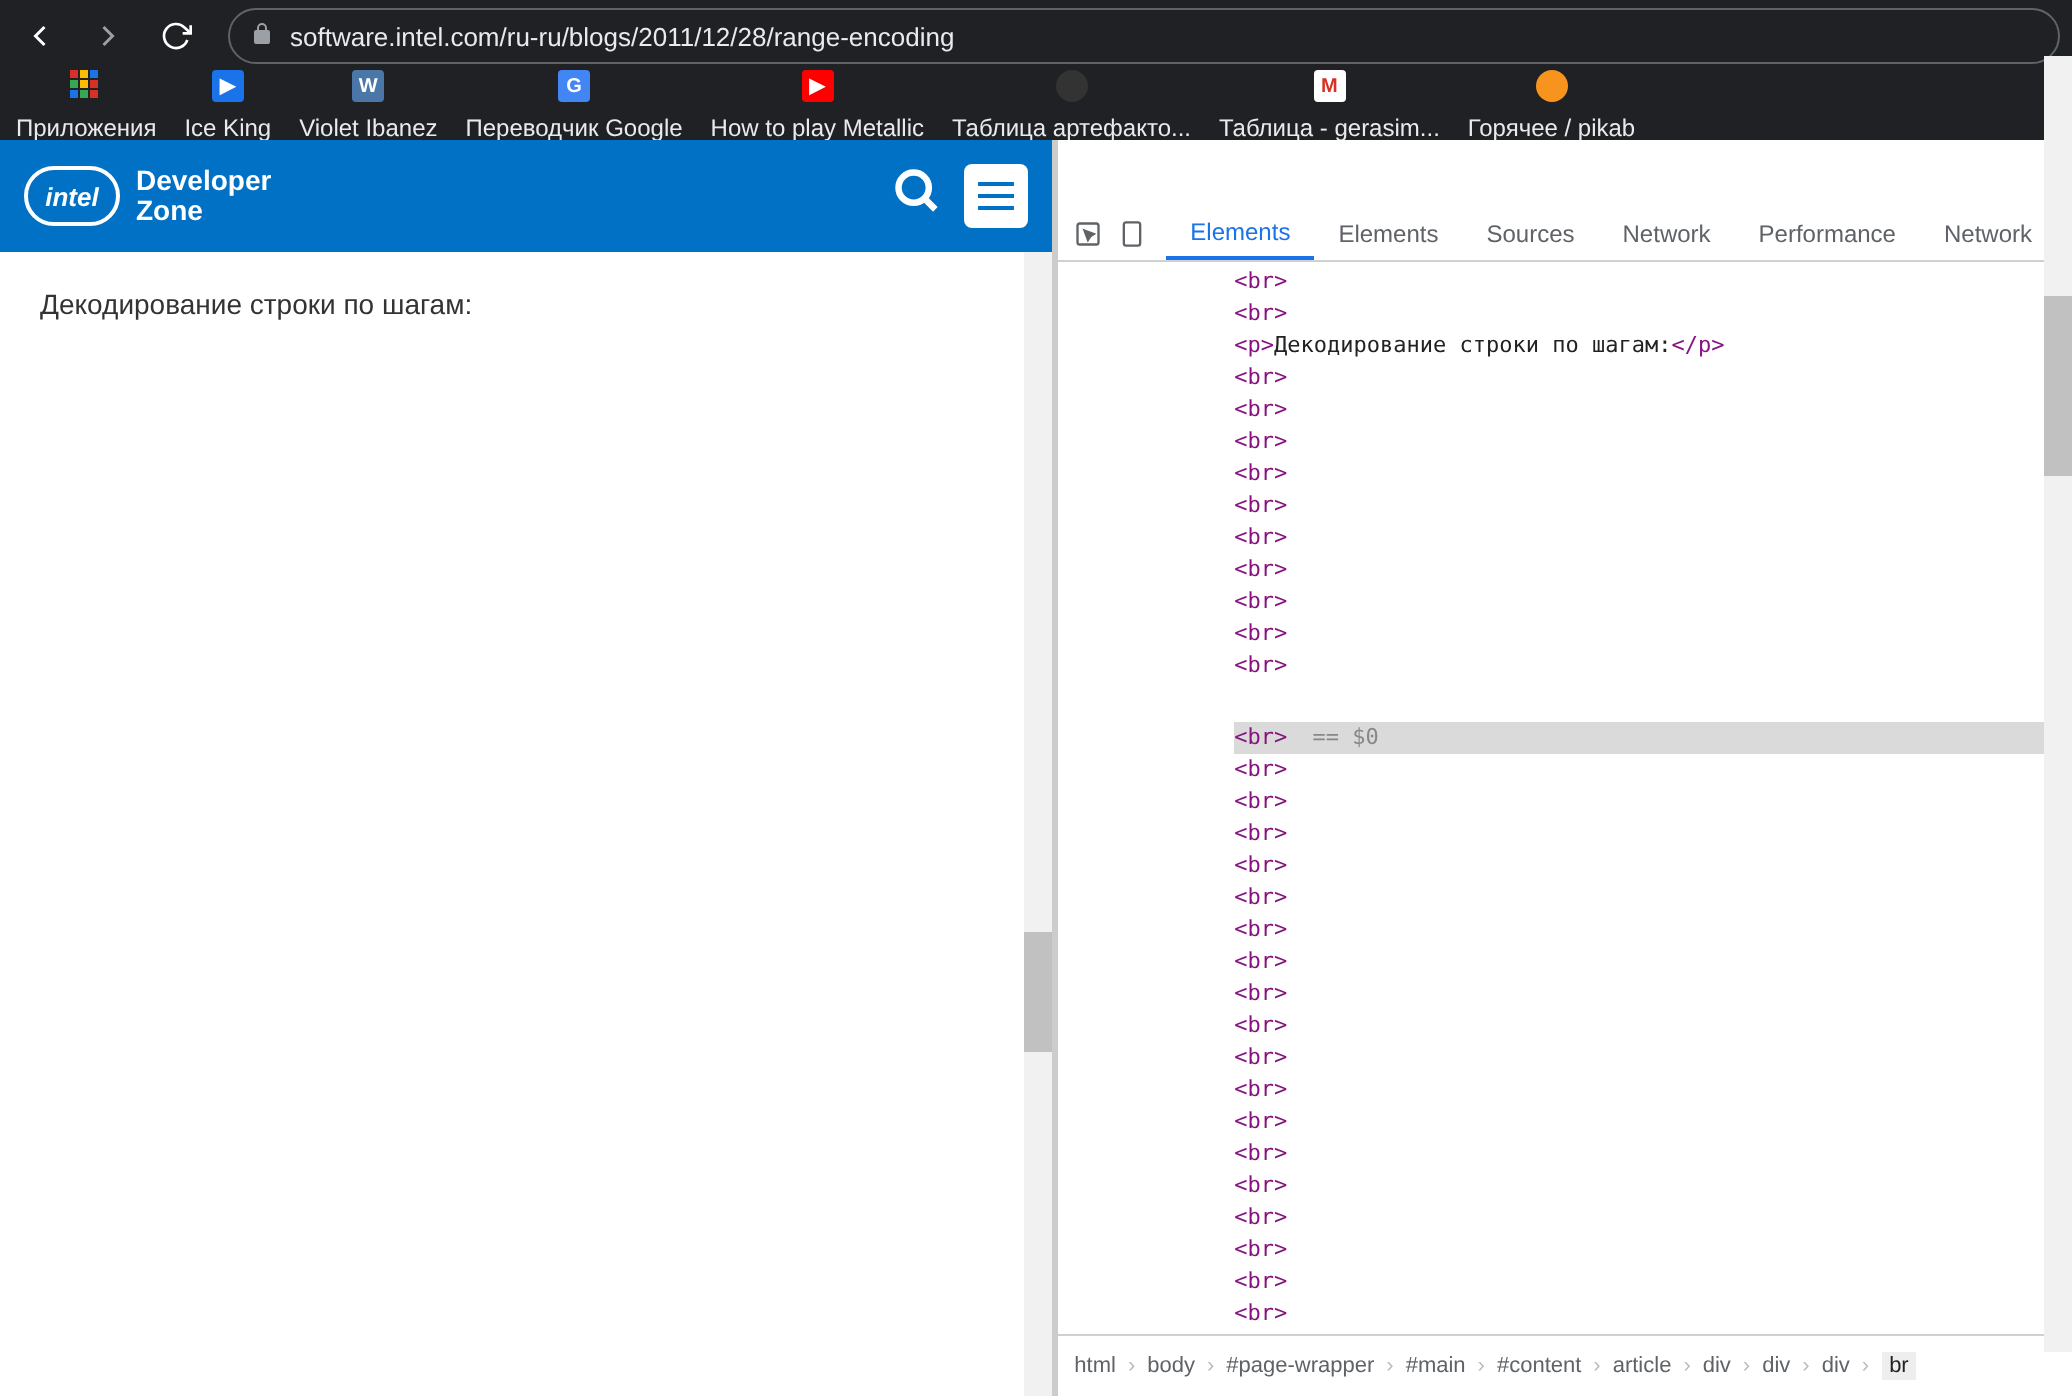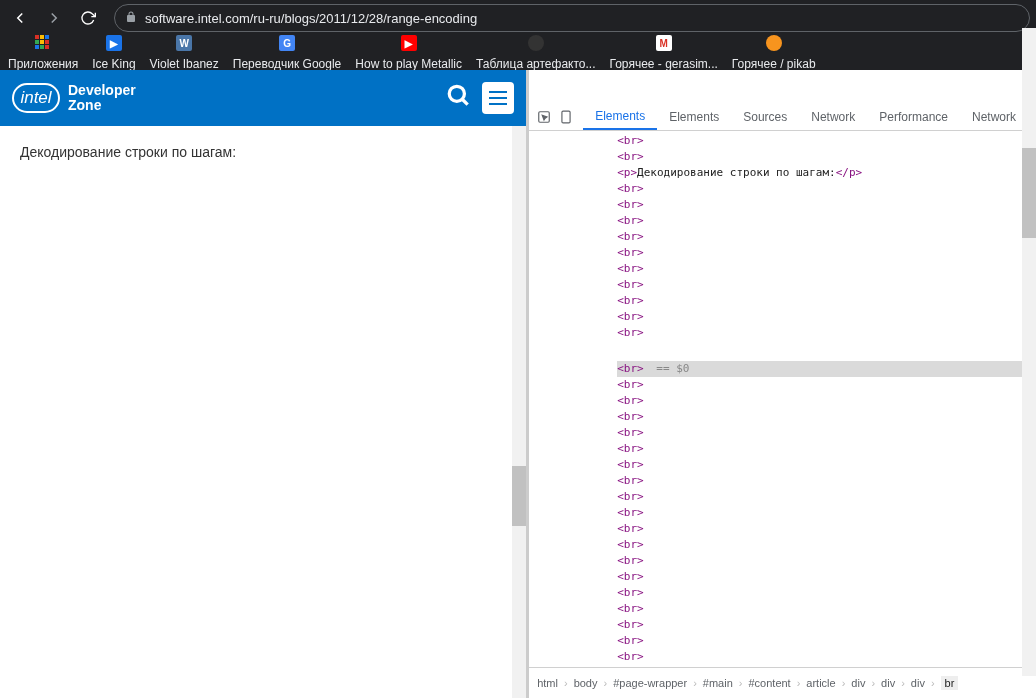--- a/index.html
+++ b/index.html
@@ -24,21 +24,21 @@
   .bm-icon.gt { background:#4285f4;color:#fff; }
   .bm-icon.yt { background:#ff0000;color:#fff; }
   .bm-icon.round { background:#333;border-radius:50%; }
   .bm-icon.gmail { background:#fff;color:#d93025; }
   .bm-icon.pik { background:#f7941e;border-radius:50%; }
   
   .main { display: flex; height: 628px; }
   .page { width: 536px; height: 100%; position: relative; }
   .page-header { background: #0071c5; height: 56px; display: flex; align-items: center; padding: 0 12px; }
   .intel-logo { display: flex; align-items: center; gap: 8px; color: #fff; }
-  .intel-chip { width: 48px; height: 30px; border: 2px solid #fff; border-radius: 16px; display:flex;align-items:center;justify-content:center;font-size:17px;font-weight:normal;font-style:italic; }
+  .intel-chip { width: 48px; height: 30px; border: 2px solid #fff; border-radius: 16px; display:flex;align-items:center;justify-content:center;font-size:13px;font-weight:bold;font-style:italic; }
   .intel-text { font-size: 14px; line-height: 1.1; font-weight: bold; }
   .header-right { margin-left: auto; display:flex; gap:10px; align-items:center; }
   .search-btn { color:#fff; cursor:pointer; }
   .menu-btn { width:32px;height:32px;background:#fff;border-radius:4px;display:flex;flex-direction:column;align-items:center;justify-content:center;gap:4px;cursor:pointer; }
   .menu-btn span { width:18px;height:2px;background:#0071c5; }
   .page-content { padding: 18px 20px; font-size: 14px; color: #333; }
   .page-scroll { position:absolute; right:0; top:56px; bottom:0; width:14px; background:#f1f1f1; }
   .page-scroll-thumb { position:absolute; top:340px; width:14px; height:60px; background:#c1c1c1; }
   
   .devtools { flex: 1; border-left: 3px solid #ccc; display:flex; flex-direction:column; background:#fff; font-family: Menlo, Consolas, monospace; font-size:11px; }
@@ -124,21 +124,21 @@
     <div class="bm">
         <div class="bm-icon yt">▶</div>
         <span>How to play Metallic</span>
       </div>
     <div class="bm">
         <div class="bm-icon round"></div>
         <span>Таблица артефакто...</span>
       </div>
     <div class="bm">
         <div class="bm-icon gmail">M</div>
-        <span>Горячее - gerasim...</span>
+        <span>Таблица - gerasim...</span>
       </div>
     <div class="bm">
         <div class="bm-icon pik"></div>
         <span>Горячее / pikab</span>
       </div>
   </div>
 </div>
 
 <div class="main">
   <div class="page">

